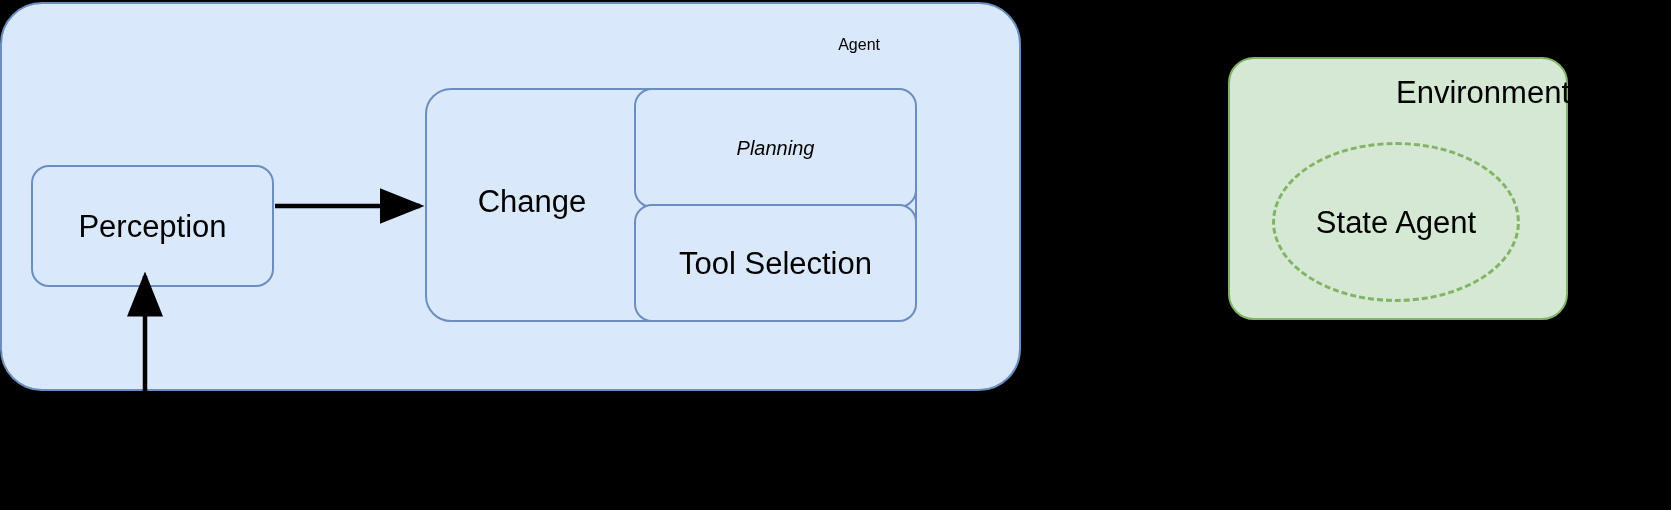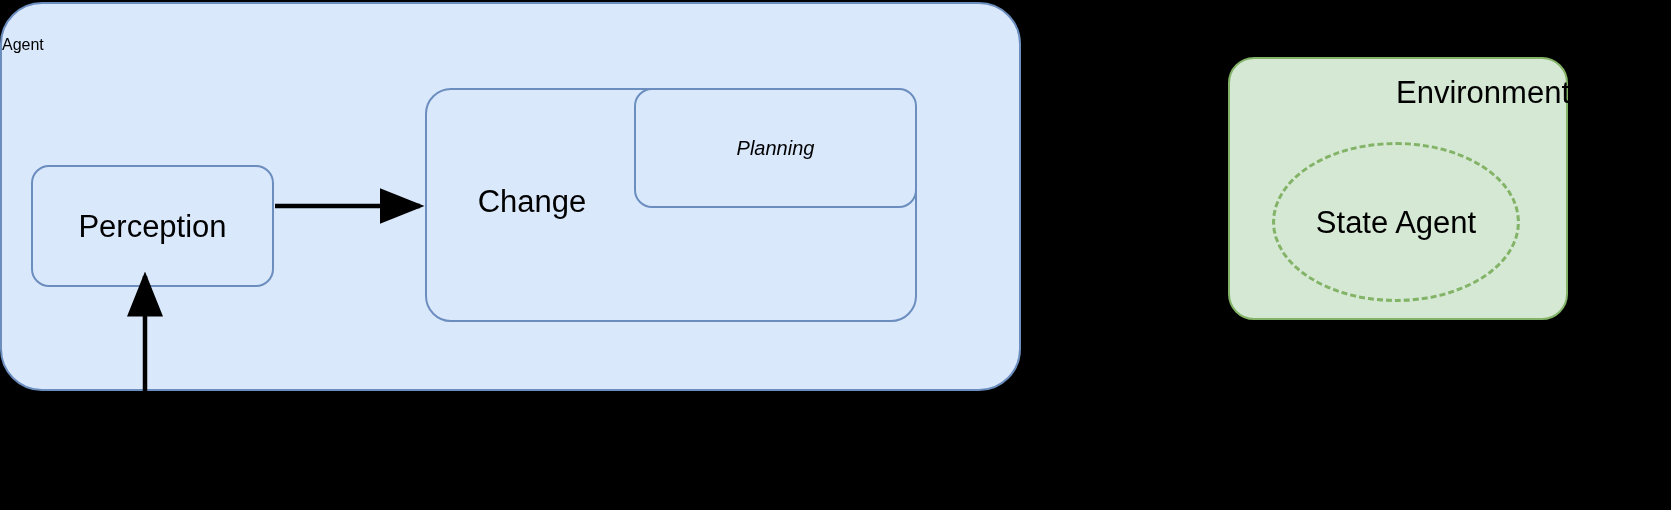--- a/index.html
+++ b/index.html
@@ -38,21 +38,21 @@
     border: 2px solid #6c8ebf;
     border-radius: 42px;
     display: block;
   }
   
   #agent-title-wrap {
     position: absolute;
     left: 0px;
     top: 32px;
     width: 878px;
-    text-align: left;
+    text-align: right;
   }
 
   
   #perception-node {
     left: 31px;
     top: 148px;
     width: 243px;
     height: 122px;
     background: #dae8fc;
     border: 2px solid #6c8ebf;
@@ -165,20 +165,23 @@
   <div class="node" id="thought-node">
     <div id="thought-label-wrap">
       <span class="label">Change</span>
     </div>
   </div>
 
   <div class="node" id="planning-node">
     <span class="label">Planning</span>
   </div>
 
+  <div class="node" id="tool-selection-node">
+    <span class="label">Tool Selection</span>
+  </div>
 
   <div class="node" id="environment-container">
     <div id="environment-title-wrap">
       <span class="label">Environment</span>
     </div>
   </div>
 
   <div class="node" id="state-change-node">
     <span class="label">State Agent</span>
   </div>

